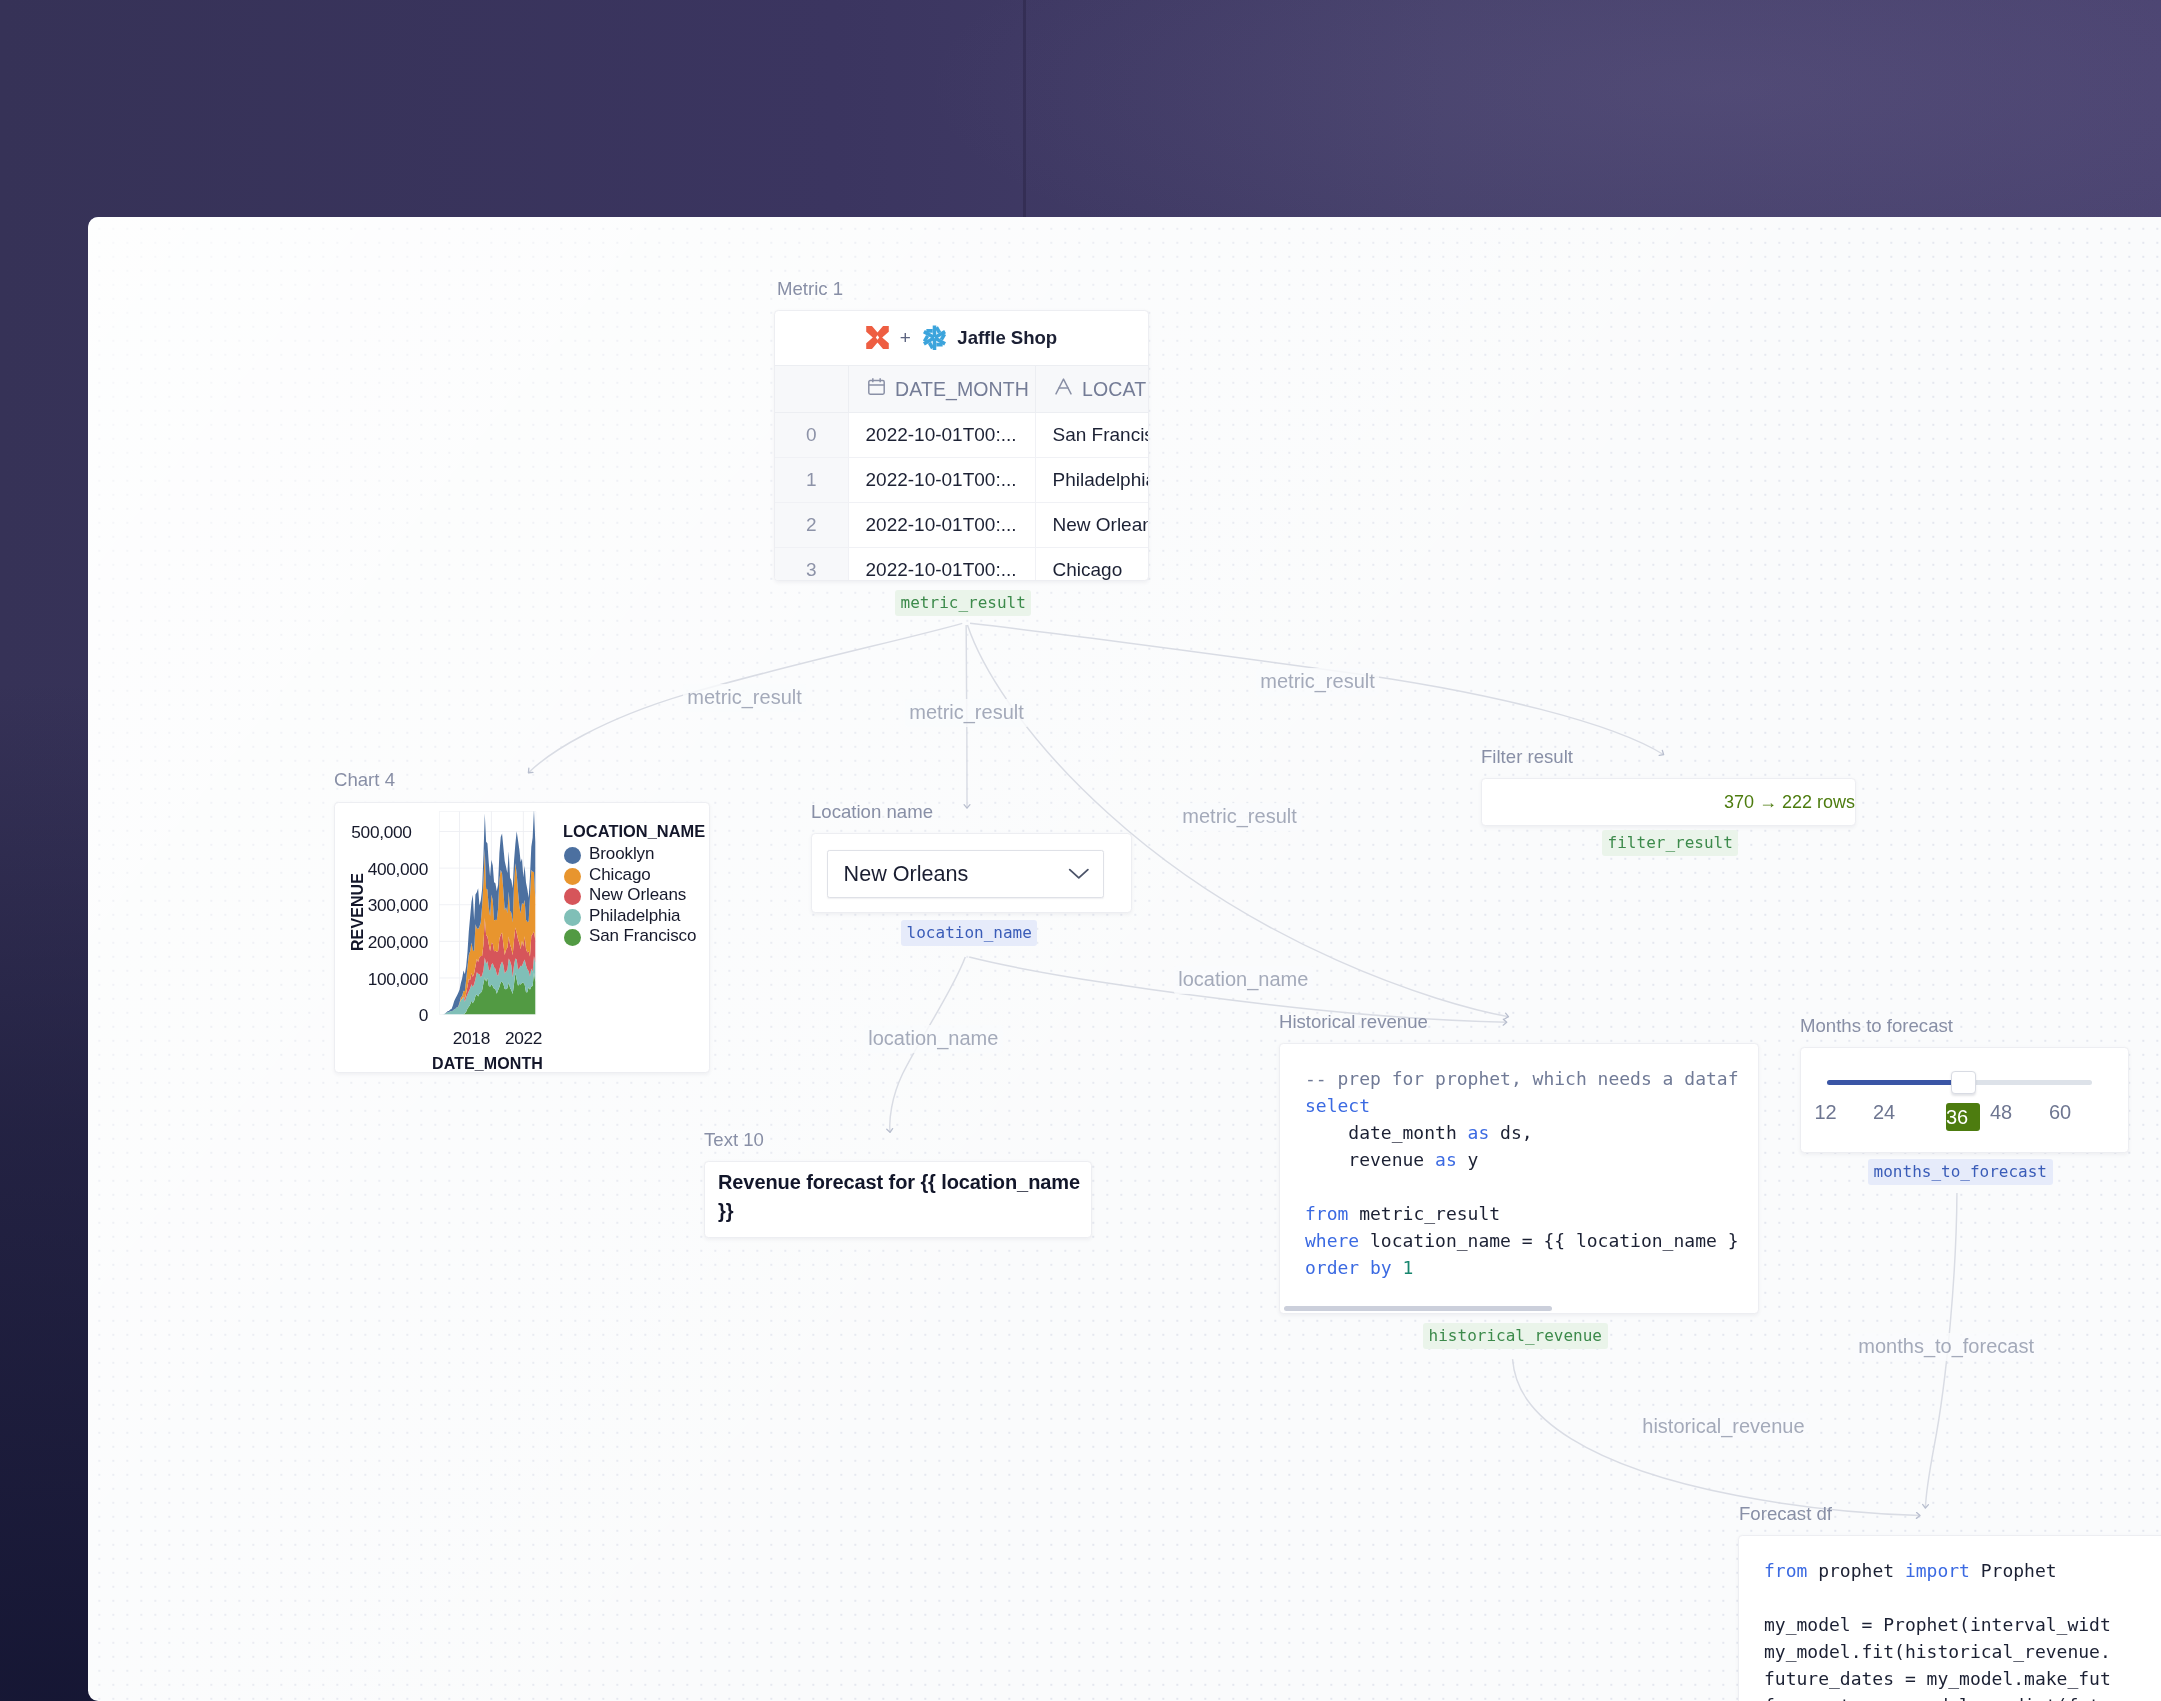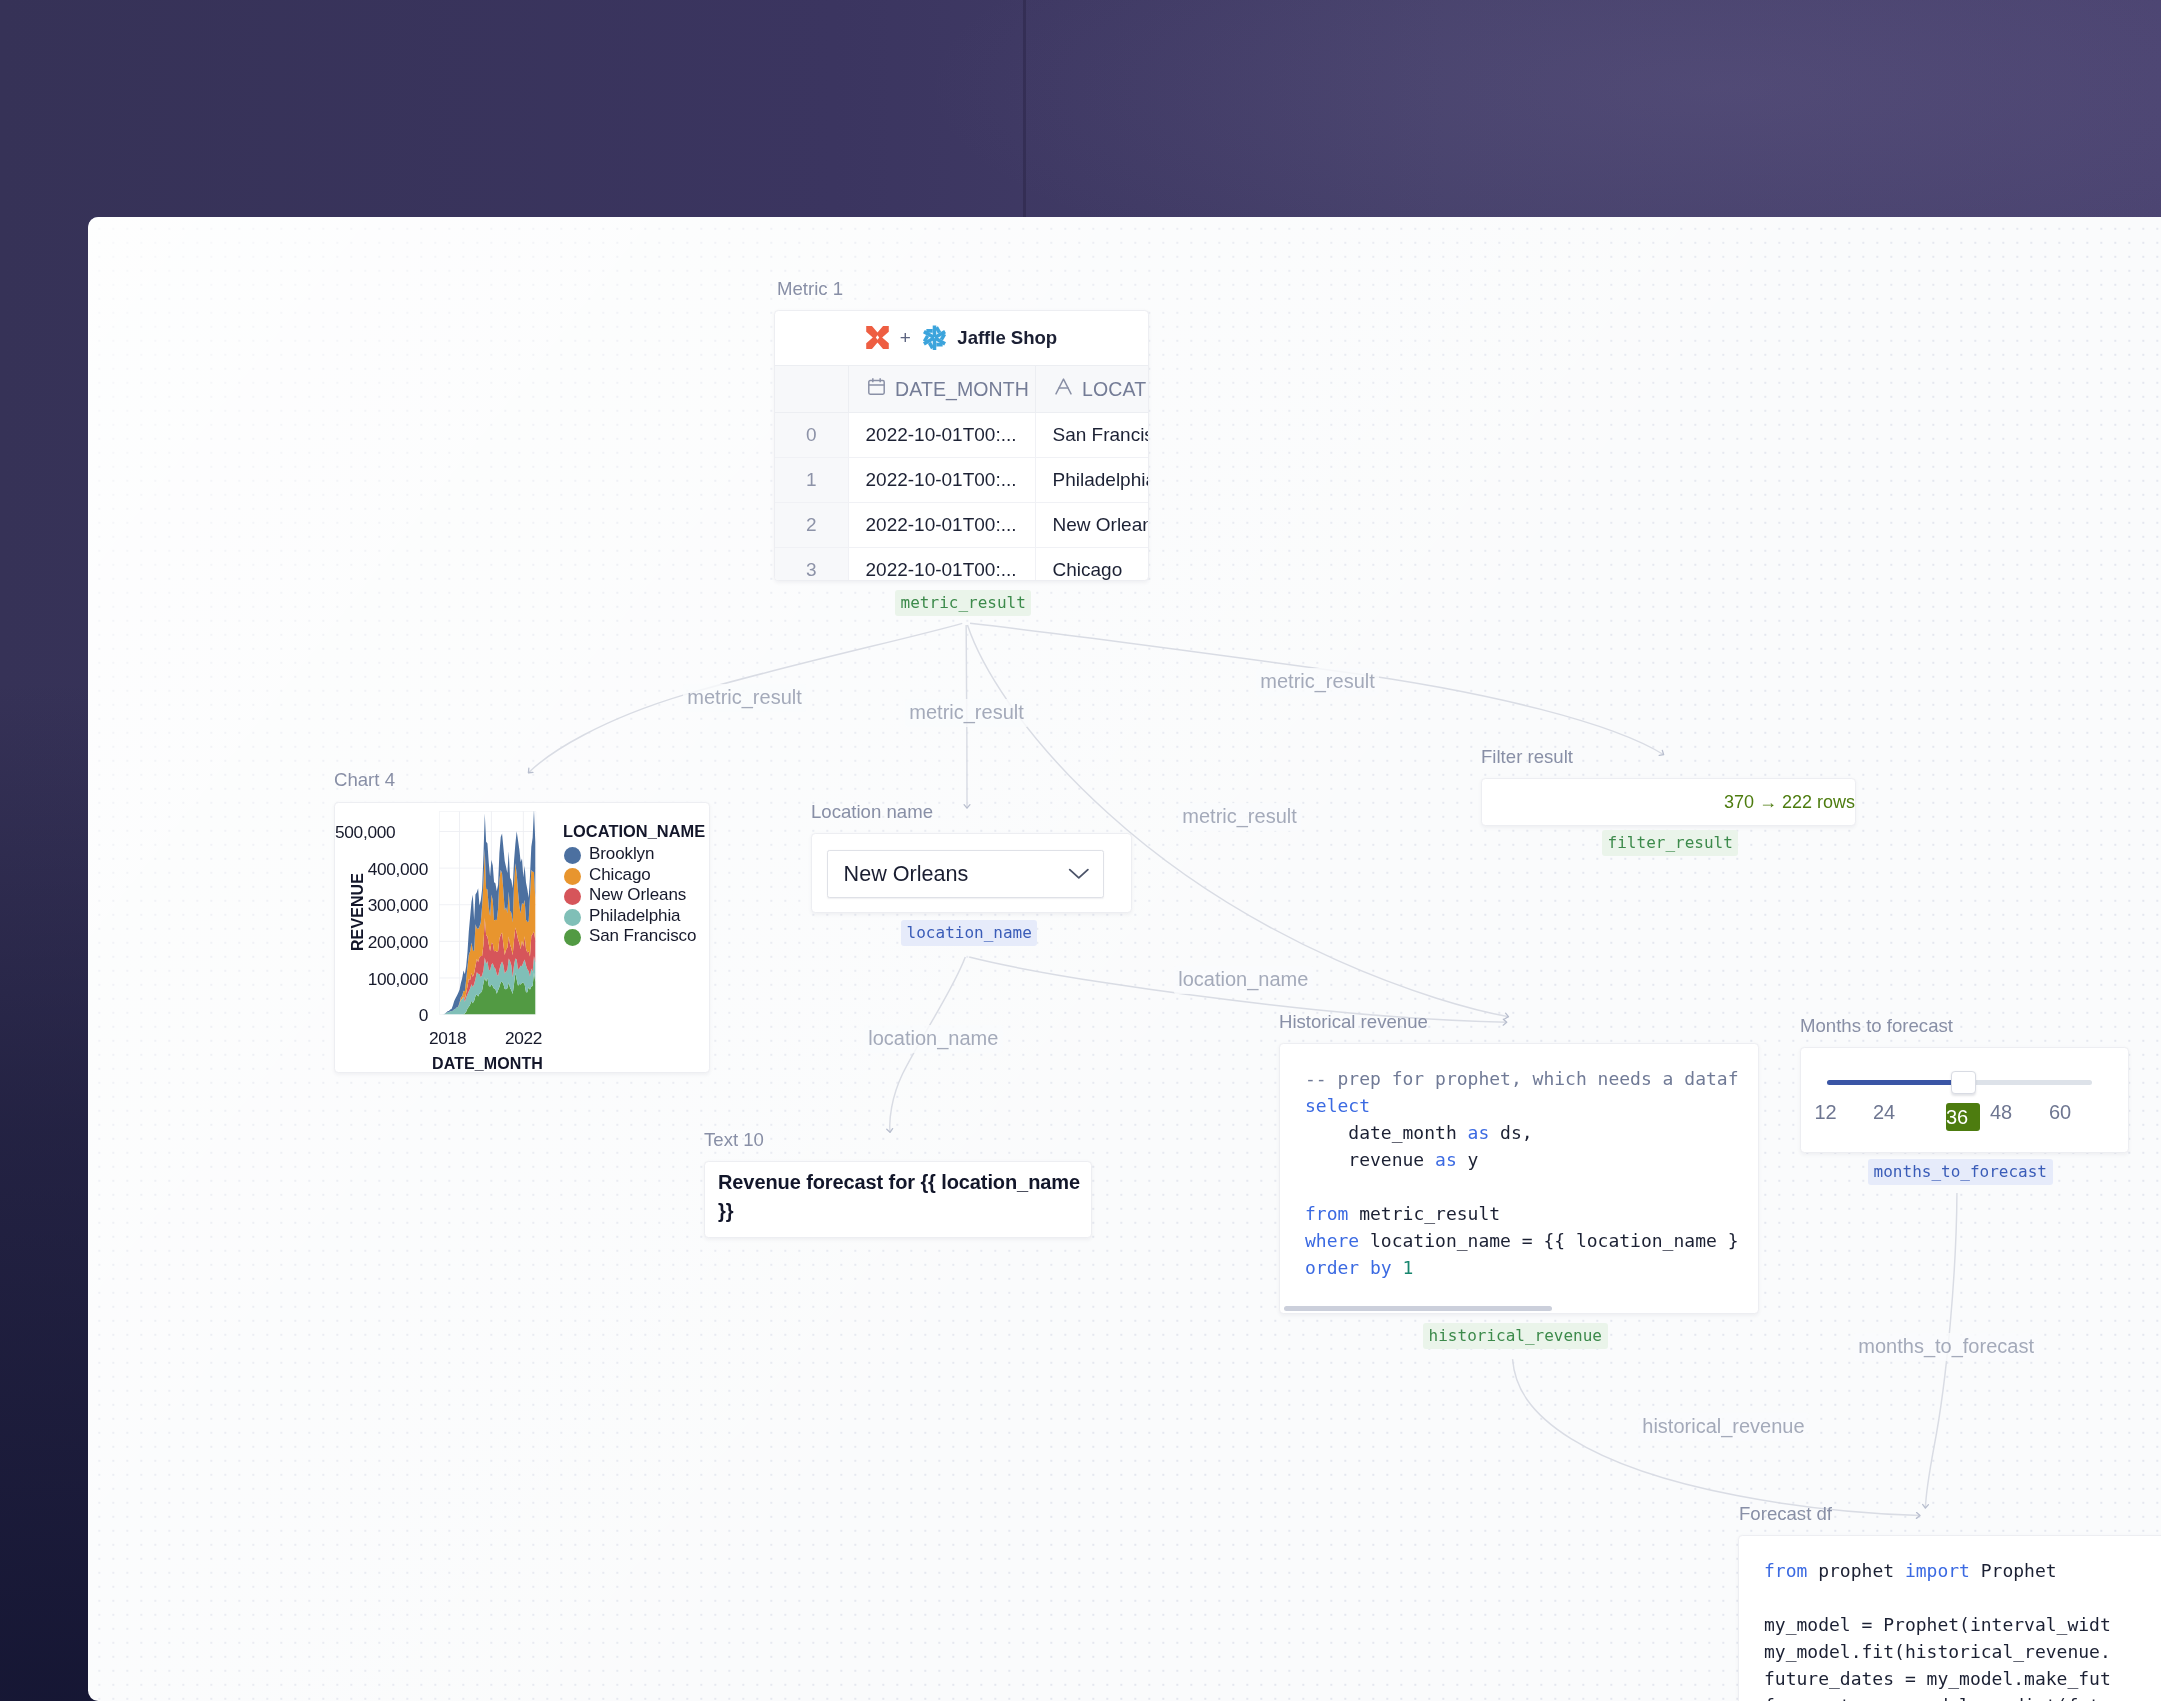--- a/index.html
+++ b/index.html
@@ -256,22 +256,22 @@
             <path d="M242.11,490.00 L245.19,490.00 L248.27,489.83 L251.34,489.19 L254.42,488.54 L257.50,486.29 L260.58,484.76 L263.66,484.44 L266.74,482.46 L269.82,481.77 L272.90,481.37 L275.98,477.76 L279.05,476.67 L282.13,473.00 L285.21,472.42 L288.29,465.14 L291.37,455.49 L294.45,453.24 L297.53,445.74 L300.61,454.31 L303.68,440.00 L306.76,424.96 L309.84,406.91 L312.92,410.07 L316.00,393.76 L319.08,402.83 L322.16,394.43 L325.24,377.99 L328.32,360.58 L331.39,368.31 L334.47,356.97 L337.55,354.30 L340.63,354.11 L343.71,327.82 L346.79,266.31 L349.87,305.73 L352.95,309.47 L356.02,327.35 L359.10,343.04 L362.18,323.53 L365.26,325.57 L368.34,343.54 L371.42,342.39 L374.50,344.57 L377.58,342.99 L380.66,314.30 L383.73,304.86 L386.81,299.89 L389.89,327.49 L392.97,351.75 L396.05,339.96 L399.13,335.17 L402.21,309.19 L405.29,327.78 L408.36,336.99 L411.44,352.37 L414.52,316.89 L417.60,288.22 L420.68,300.21 L423.76,315.83 L426.84,324.38 L429.92,338.76 L433.00,318.75 L436.07,332.58 L439.15,308.54 L442.23,337.35 L445.31,346.05 L448.39,342.85 L451.47,355.64 L454.55,307.94 L457.63,303.15 L460.70,297.48 L463.78,317.12 L463.78,370.08 L460.70,354.08 L457.63,390.94 L454.55,383.52 L451.47,401.98 L448.39,389.31 L445.31,385.21 L442.23,376.04 L439.15,362.21 L436.07,368.86 L433.00,377.40 L429.92,377.03 L426.84,382.53 L423.76,385.20 L420.68,362.31 L417.60,360.18 L414.52,375.09 L411.44,403.53 L408.36,375.51 L405.29,365.80 L402.21,360.38 L399.13,386.05 L396.05,390.05 L392.97,395.06 L389.89,375.11 L386.81,366.80 L383.73,373.25 L380.66,385.66 L377.58,400.94 L374.50,396.23 L371.42,383.90 L368.34,380.19 L365.26,371.33 L362.18,374.22 L359.10,387.81 L356.02,385.64 L352.95,366.33 L349.87,372.02 L346.79,357.77 L343.71,387.22 L340.63,398.84 L337.55,404.23 L334.47,396.83 L331.39,395.18 L328.32,391.95 L325.24,407.86 L322.16,419.02 L319.08,426.86 L316.00,419.61 L312.92,429.88 L309.84,435.88 L306.76,442.67 L303.68,450.23 L300.61,460.18 L297.53,448.61 L294.45,454.70 L291.37,455.84 L288.29,465.14 L285.21,472.42 L282.13,473.00 L279.05,476.67 L275.98,477.76 L272.90,481.37 L269.82,481.77 L266.74,482.46 L263.66,484.44 L260.58,484.76 L257.50,486.29 L254.42,488.54 L251.34,489.19 L248.27,489.83 L245.19,490.00 L242.11,490.00 Z" fill="#D6555A"></path>
             <path d="M242.11,490.00 L245.19,490.00 L248.27,489.83 L251.34,489.19 L254.42,488.54 L257.50,486.29 L260.58,484.76 L263.66,484.44 L266.74,482.46 L269.82,481.77 L272.90,481.37 L275.98,477.76 L279.05,476.67 L282.13,473.00 L285.21,471.74 L288.29,462.01 L291.37,449.61 L294.45,446.88 L297.53,434.59 L300.61,435.91 L303.68,408.89 L306.76,379.53 L309.84,351.62 L312.92,343.59 L316.00,323.12 L319.08,341.07 L322.16,343.48 L325.24,280.68 L328.32,290.00 L331.39,291.93 L334.47,286.66 L337.55,276.13 L340.63,237.74 L343.71,182.81 L346.79,106.15 L349.87,198.36 L352.95,200.33 L356.02,241.26 L359.10,262.04 L362.18,211.72 L365.26,226.01 L368.34,271.91 L371.42,270.38 L374.50,271.83 L377.58,245.63 L380.66,177.58 L383.73,154.38 L386.81,163.01 L389.89,202.95 L392.97,248.55 L396.05,241.23 L399.13,255.11 L402.21,205.03 L405.29,250.17 L408.36,253.99 L411.44,276.92 L414.52,189.22 L417.60,139.70 L420.68,162.46 L423.76,204.26 L426.84,238.59 L429.92,255.95 L433.00,231.86 L436.07,235.51 L439.15,224.93 L442.23,270.47 L445.31,275.86 L448.39,274.31 L451.47,217.61 L454.55,155.46 L457.63,159.05 L460.70,159.52 L463.78,219.31 L463.78,317.12 L460.70,297.48 L457.63,303.15 L454.55,307.94 L451.47,355.64 L448.39,342.85 L445.31,346.05 L442.23,337.35 L439.15,308.54 L436.07,332.58 L433.00,318.75 L429.92,338.76 L426.84,324.38 L423.76,315.83 L420.68,300.21 L417.60,288.22 L414.52,316.89 L411.44,352.37 L408.36,336.99 L405.29,327.78 L402.21,309.19 L399.13,335.17 L396.05,339.96 L392.97,351.75 L389.89,327.49 L386.81,299.89 L383.73,304.86 L380.66,314.30 L377.58,342.99 L374.50,344.57 L371.42,342.39 L368.34,343.54 L365.26,325.57 L362.18,323.53 L359.10,343.04 L356.02,327.35 L352.95,309.47 L349.87,305.73 L346.79,266.31 L343.71,327.82 L340.63,354.11 L337.55,354.30 L334.47,356.97 L331.39,368.31 L328.32,360.58 L325.24,377.99 L322.16,394.43 L319.08,402.83 L316.00,393.76 L312.92,410.07 L309.84,406.91 L306.76,424.96 L303.68,440.00 L300.61,454.31 L297.53,445.74 L294.45,453.24 L291.37,455.49 L288.29,465.14 L285.21,472.42 L282.13,473.00 L279.05,476.67 L275.98,477.76 L272.90,481.37 L269.82,481.77 L266.74,482.46 L263.66,484.44 L260.58,484.76 L257.50,486.29 L254.42,488.54 L251.34,489.19 L248.27,489.83 L245.19,490.00 L242.11,490.00 Z" fill="#E8952E"></path>
             <path d="M242.11,490.00 L245.19,490.00 L248.27,489.83 L251.34,489.19 L254.42,488.34 L257.50,485.36 L260.58,482.43 L263.66,481.45 L266.74,478.32 L269.82,477.34 L272.90,468.83 L275.98,458.66 L279.05,451.97 L282.13,446.48 L285.21,439.83 L288.29,432.73 L291.37,417.29 L294.45,405.80 L297.53,387.89 L300.61,396.87 L303.68,377.90 L306.76,344.88 L309.84,297.01 L312.92,263.67 L316.00,228.68 L319.08,212.47 L322.16,271.74 L325.24,211.99 L328.32,206.87 L331.39,197.30 L334.47,237.42 L337.55,225.36 L340.63,199.65 L343.71,121.79 L346.79,24.13 L349.87,89.66 L352.95,93.57 L356.02,138.11 L359.10,170.01 L362.18,131.35 L365.26,144.48 L368.34,183.73 L371.42,186.14 L374.50,204.66 L377.58,189.43 L380.66,115.53 L383.73,78.96 L386.81,70.36 L389.89,103.18 L392.97,134.15 L396.05,148.23 L399.13,161.84 L402.21,111.77 L405.29,173.25 L408.36,178.90 L411.44,197.69 L414.52,134.02 L417.60,94.71 L420.68,65.71 L423.76,86.33 L426.84,107.73 L429.92,136.48 L433.00,128.44 L436.07,171.96 L439.15,145.09 L442.23,184.39 L445.31,199.75 L448.39,219.62 L451.47,169.43 L454.55,101.49 L457.63,80.73 L460.70,13.80 L463.78,89.59 L463.78,219.31 L460.70,159.52 L457.63,159.05 L454.55,155.46 L451.47,217.61 L448.39,274.31 L445.31,275.86 L442.23,270.47 L439.15,224.93 L436.07,235.51 L433.00,231.86 L429.92,255.95 L426.84,238.59 L423.76,204.26 L420.68,162.46 L417.60,139.70 L414.52,189.22 L411.44,276.92 L408.36,253.99 L405.29,250.17 L402.21,205.03 L399.13,255.11 L396.05,241.23 L392.97,248.55 L389.89,202.95 L386.81,163.01 L383.73,154.38 L380.66,177.58 L377.58,245.63 L374.50,271.83 L371.42,270.38 L368.34,271.91 L365.26,226.01 L362.18,211.72 L359.10,262.04 L356.02,241.26 L352.95,200.33 L349.87,198.36 L346.79,106.15 L343.71,182.81 L340.63,237.74 L337.55,276.13 L334.47,286.66 L331.39,291.93 L328.32,290.00 L325.24,280.68 L322.16,343.48 L319.08,341.07 L316.00,323.12 L312.92,343.59 L309.84,351.62 L306.76,379.53 L303.68,408.89 L300.61,435.91 L297.53,434.59 L294.45,446.88 L291.37,449.61 L288.29,462.01 L285.21,471.74 L282.13,473.00 L279.05,476.67 L275.98,477.76 L272.90,481.37 L269.82,481.77 L266.74,482.46 L263.66,484.44 L260.58,484.76 L257.50,486.29 L254.42,488.54 L251.34,489.19 L248.27,489.83 L245.19,490.00 L242.11,490.00 Z" fill="#4C70A0"></path>
           </g>
         </svg>
         <div class="ax-lbl" style="left:0;top:202px;width:93px;text-align:right">0</div>
         <div class="ax-lbl" style="left:0;top:166px;width:93px;text-align:right">100,000</div>
         <div class="ax-lbl" style="left:0;top:129px;width:93px;text-align:right">200,000</div>
         <div class="ax-lbl" style="left:0;top:92px;width:93px;text-align:right">300,000</div>
         <div class="ax-lbl" style="left:0;top:56px;width:93px;text-align:right">400,000</div>
-        <div class="ax-lbl" style="left:0;top:19px;width:93px;text-align:left">500,000</div>
-        <div class="ax-lbl" style="left:94px;top:225px;width:61px;text-align:left">2018</div>
+        <div class="ax-lbl" style="left:0;top:19px;width:93px;text-align:center">500,000</div>
+        <div class="ax-lbl" style="left:94px;top:225px;width:61px;text-align:right">2018</div>
         <div class="ax-lbl" style="left:158px;top:225px;width:61px;text-align:center">2022</div>
         <div class="ax-title rot" style="left:-64px;top:100px;width:173px;text-align:center">REVENUE</div>
         <div class="ax-title" style="left:78px;top:252px;width:149px;text-align:center">DATE_MONTH</div>
         <div class="legend-title" style="left:228px;top:19px">LOCATION_NAME</div>
         <div class="legend-row" style="left:229px;top:42px">
           <span class="legend-dot" style="background:#4C70A0"></span>
           <span class="legend-lbl">Brooklyn</span>
         </div>
         <div class="legend-row" style="left:229px;top:63px">
           <span class="legend-dot" style="background:#E8952E"></span>

